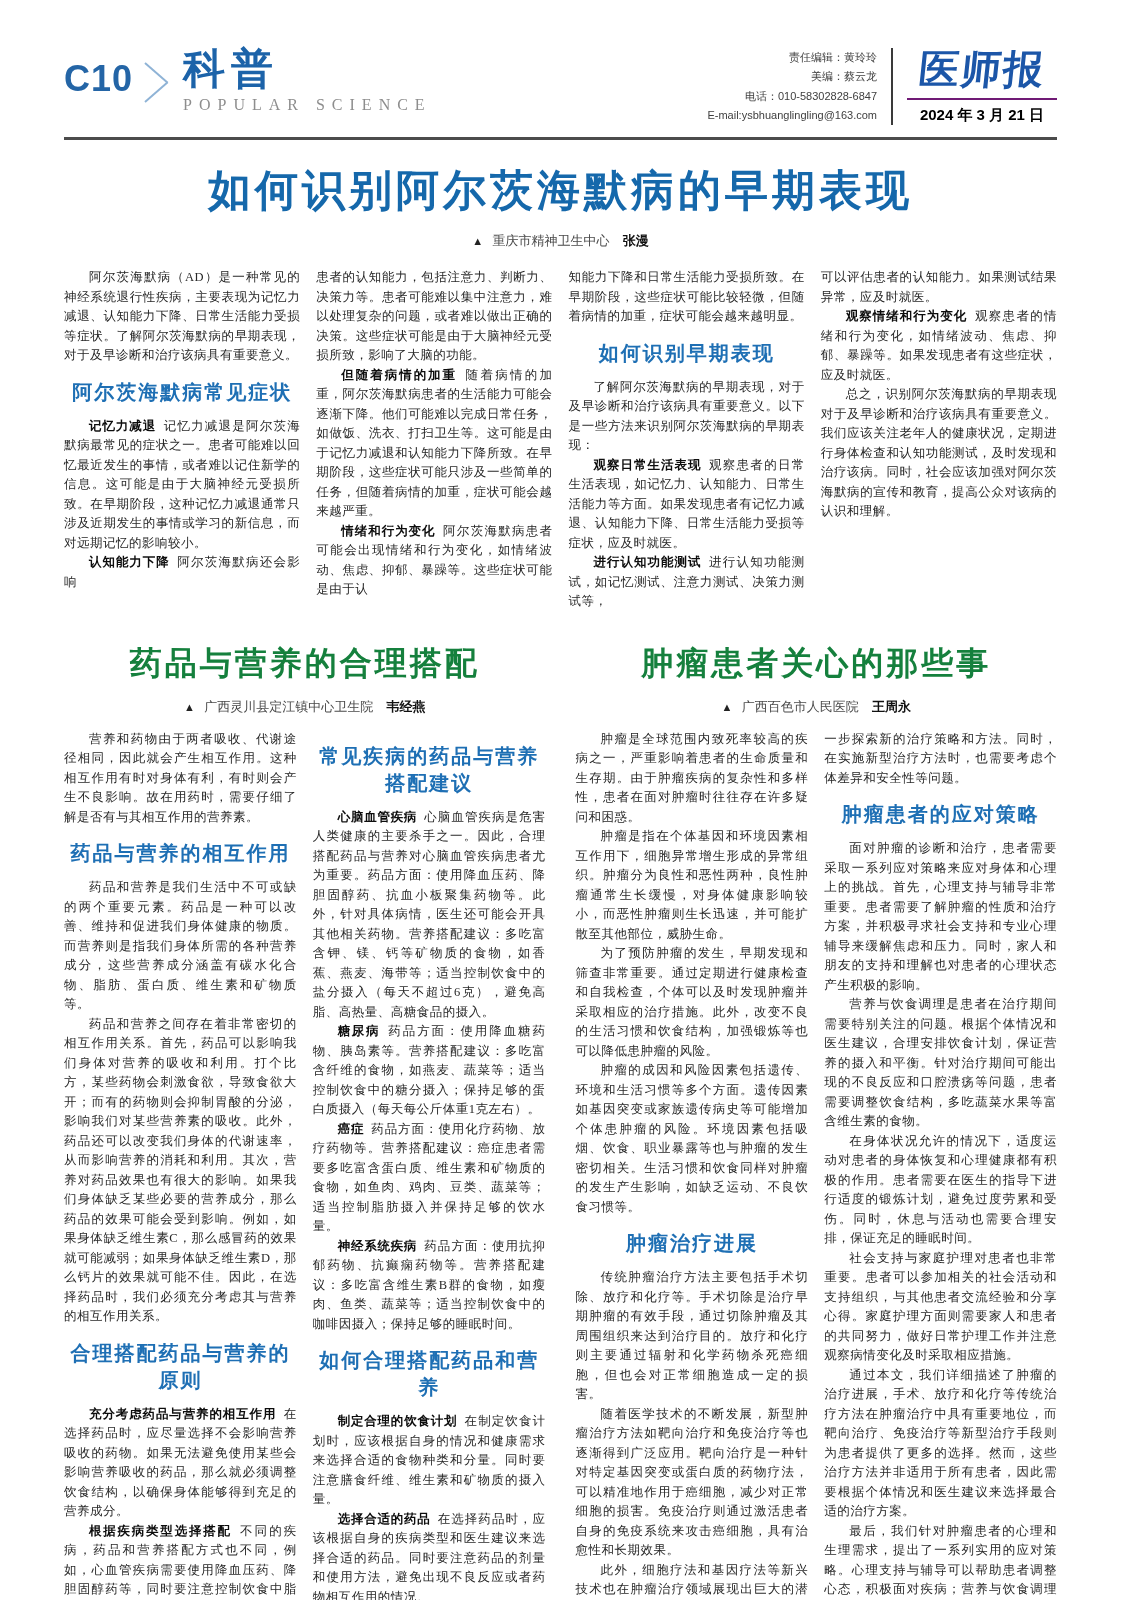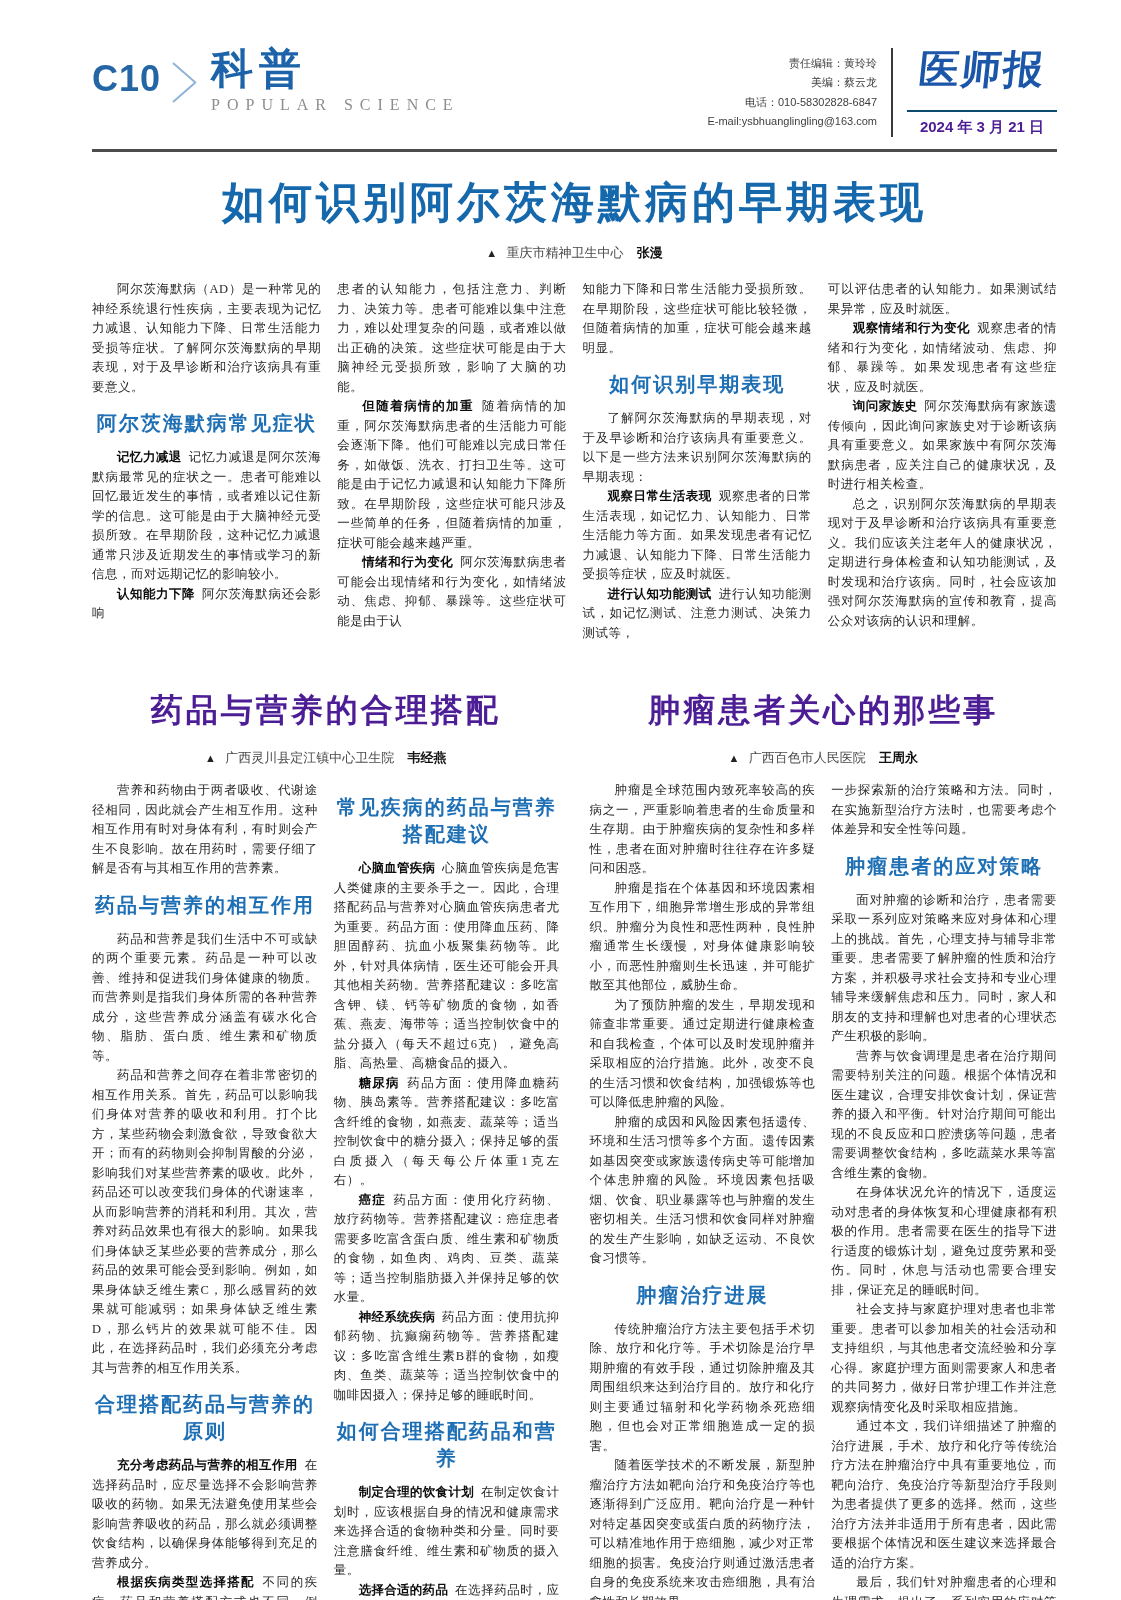--- a/index.html
+++ b/index.html
@@ -1,19 +1,19 @@
 <!DOCTYPE html>
 <html><head>
 <meta charset="utf-8">
 <style>
   html,body { margin:0; padding:0; background:#e8e8e8; }
   .page {
     position:relative; width:1121px; height:1600px; margin:0 auto;
     background:#ffffff; overflow:hidden; box-sizing:border-box;
-    padding:48px 64px 30px 92px;
+    padding:48px 64px 30px 64px;
     font-family:"Liberation Serif","DejaVu Serif",serif; color:#262626;
   }
 
   
   .header { display:flex; justify-content:space-between; align-items:flex-start; }
   .header-left { display:flex; align-items:flex-start; }
   .page-num { font-family:"Liberation Sans",sans-serif; font-weight:bold;
     color:#2465a6; font-size:36px; letter-spacing:1px; margin-top:10px; }
   .chevron { position:relative; width:34px; height:58px; margin:4px 6px 0 10px; }
   .chevron::before,.chevron::after { content:""; position:absolute; left:2px; width:30px; height:2px;
@@ -24,22 +24,22 @@
     color:#1c63a9; font-size:42px; letter-spacing:6px; line-height:1; }
   .section-en { color:#8d8d8d; font-size:16px; letter-spacing:7px; margin-top:6px;
     font-family:"Liberation Serif",serif; }
   .header-right { display:flex; align-items:center; }
   .editor-info { text-align:right; font-size:11px; color:#3e3e3e; line-height:1.75;
     font-family:"Liberation Sans",sans-serif; padding-right:14px; }
   .vert-rule { width:2px; align-self:stretch; background:#3a3a3a; }
   .masthead-block { text-align:center; padding-left:14px; min-width:150px; }
   .masthead { color:#1c56a8; font-size:40px; font-weight:bold; letter-spacing:2px;
     font-family:"Liberation Serif",serif; transform:skewX(-6deg); line-height:1.1; }
-  .date { border-top:2px solid #0c4a6e; margin-top:18px; padding-top:6px;
-    font-weight:bold; font-size:15px; color:#4c1d95;
+  .date { border-top:2px solid #701a75; margin-top:6px; padding-top:6px;
+    font-weight:bold; font-size:15px; color:#000000;
     font-family:"Liberation Sans",sans-serif; white-space:nowrap; }
   .header-rule { height:3px; background:#4c4c4c; margin-top:12px; }
 
   
   .article-1 { margin-top:22px; }
   .title-main { margin:0; text-align:center; color:#1568ab;
     font-family:"Liberation Sans",sans-serif; font-weight:600;
     font-size:43px; letter-spacing:4px; }
   .byline { text-align:center; margin-top:12px; font-size:13px; color:#3c3c3c; }
   .byline .marker { font-size:11px; color:#222; margin-right:6px; }
@@ -52,21 +52,21 @@
     text-align:justify; text-indent:2em; color:#272727; }
   .col p.cont { text-indent:0; }
   .col p b { font-family:"Liberation Sans",sans-serif; color:#0d0d0d; letter-spacing:0.2px; }
   .col h3 { margin:13px 0 11px; text-align:center; color:#1e6fb4;
     font-family:"Liberation Sans",sans-serif; font-weight:bold;
     font-size:20px; letter-spacing:2px; }
 
   
   .bottom-row { display:flex; gap:30px; margin-top:30px; }
   .bottom-article { flex:1; min-width:0; }
-  .title-sub { margin:16px; text-align:center; color:#4c1d95;
+  .title-sub { margin:0; text-align:center; color:#15803d;
     font-family:"Liberation Sans",sans-serif; font-weight:600;
     font-size:32px; letter-spacing:3px; }
   .bottom-article .columns { gap:16px; margin-top:14px; }
 </style>
 </head>
 <body>
 
 <div class="page">
 
   <div class="header">
@@ -116,21 +116,20 @@
         <div class="col">
           <p class="cont">知能力下降和日常生活能力受损所致。在早期阶段，这些症状可能比较轻微，但随着病情的加重，症状可能会越来越明显。</p>
           <h3>如何识别早期表现</h3>
           <p>了解阿尔茨海默病的早期表现，对于及早诊断和治疗该病具有重要意义。以下是一些方法来识别阿尔茨海默病的早期表现：</p>
           <p><b>观察日常生活表现</b> 观察患者的日常生活表现，如记忆力、认知能力、日常生活能力等方面。如果发现患者有记忆力减退、认知能力下降、日常生活能力受损等症状，应及时就医。</p>
           <p><b>进行认知功能测试</b> 进行认知功能测试，如记忆测试、注意力测试、决策力测试等，</p>
         </div>
         <div class="col">
           <p class="cont">可以评估患者的认知能力。如果测试结果异常，应及时就医。</p>
           <p><b>观察情绪和行为变化</b> 观察患者的情绪和行为变化，如情绪波动、焦虑、抑郁、暴躁等。如果发现患者有这些症状，应及时就医。</p>
-          <p><b>询问家族史</b> 阿尔茨海默病有家族遗传倾向，因此询问家族史对于诊断该病具有重要意义。如果家族中有阿尔茨海默病患者，应关注自己的健康状况，及时进行相关检查。</p>
           <p>总之，识别阿尔茨海默病的早期表现对于及早诊断和治疗该病具有重要意义。我们应该关注老年人的健康状况，定期进行身体检查和认知功能测试，及时发现和治疗该病。同时，社会应该加强对阿尔茨海默病的宣传和教育，提高公众对该病的认识和理解。</p>
         </div>
       </div>
   </section>
 
   <div class="bottom-row">
 
     <section class="bottom-article">
       <h2 class="title-sub">药品与营养的合理搭配</h2>
       <div class="byline">

